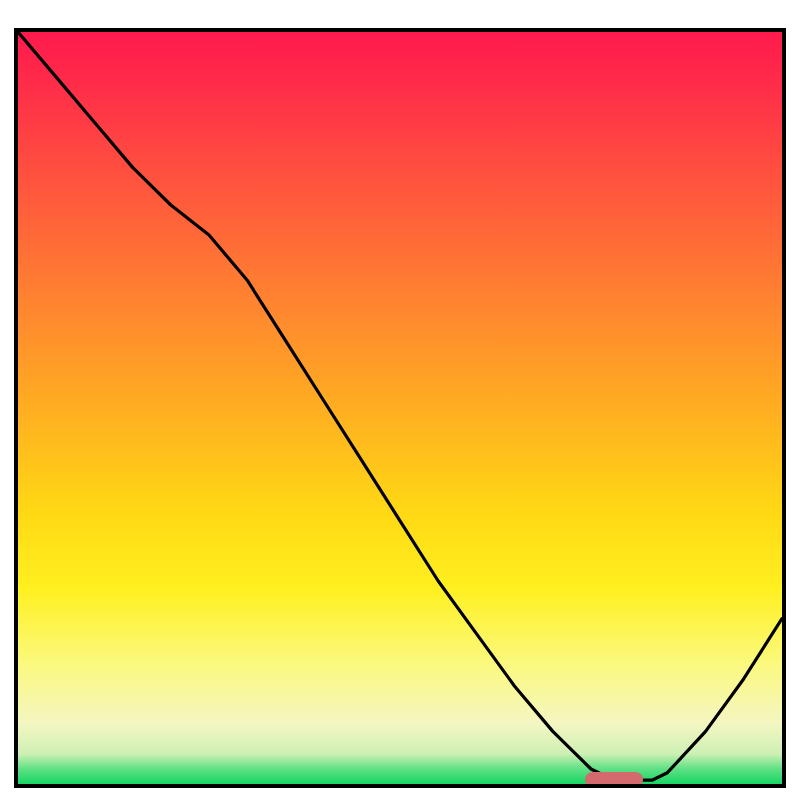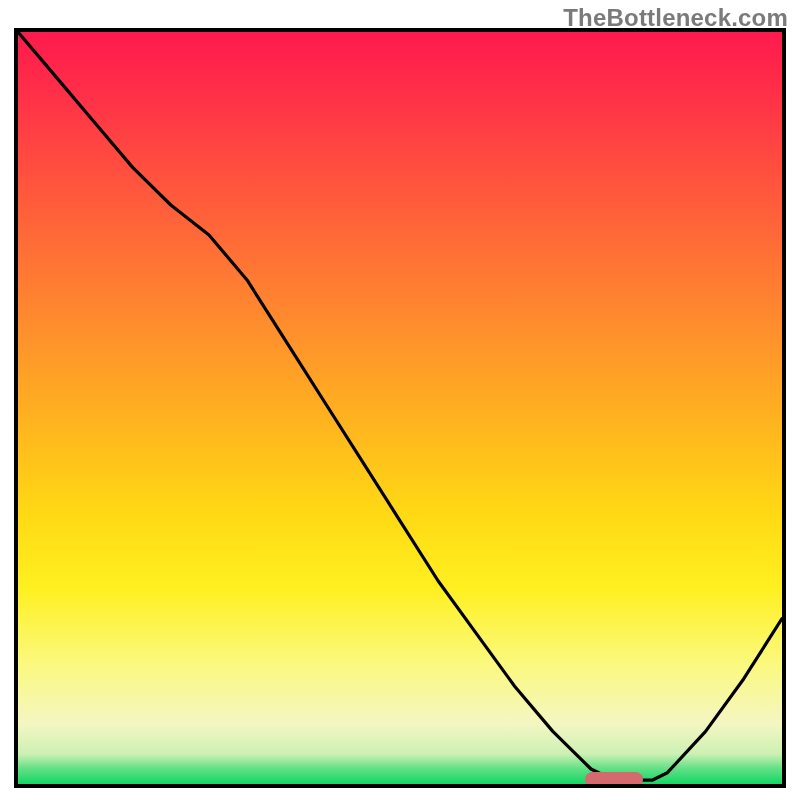--- a/index.html
+++ b/index.html
@@ -67,21 +67,20 @@
     background: #d46a6d;
     border-radius: 8px;
     z-index: 20;
   }
 </style>
 </head>
 <body>
 
 <div class="frame">
 
-  <div class="watermark">TheBottleneck.com</div>
 
   <div class="plot-outer">
     <div class="gradient-bg"></div>
 
     <svg class="curve" viewBox="0 0 764 752" preserveAspectRatio="none">
       <path id="curve-path" fill="none" stroke="#000" stroke-width="3.2" stroke-linecap="round" stroke-linejoin="round" d="M0.0 0.0 L38.2 45.1 L76.4 90.2 L114.6 135.4 L152.8 173.0 L191.0 203.0 L229.2 248.2 L267.4 308.3 L305.6 368.5 L343.8 428.6 L382.0 488.8 L420.2 549.0 L458.4 601.6 L496.6 654.2 L534.8 699.4 L573.0 737.0 L595.9 748.2 L611.2 748.2 L634.1 748.2 L649.4 740.7 L687.6 699.4 L725.8 646.7 L764.0 586.6"></path>
     </svg>
 
     <div class="marker" id="marker" style="left: 567.27px; top: 740.24px; width: 57.3px;"></div>
   </div>

